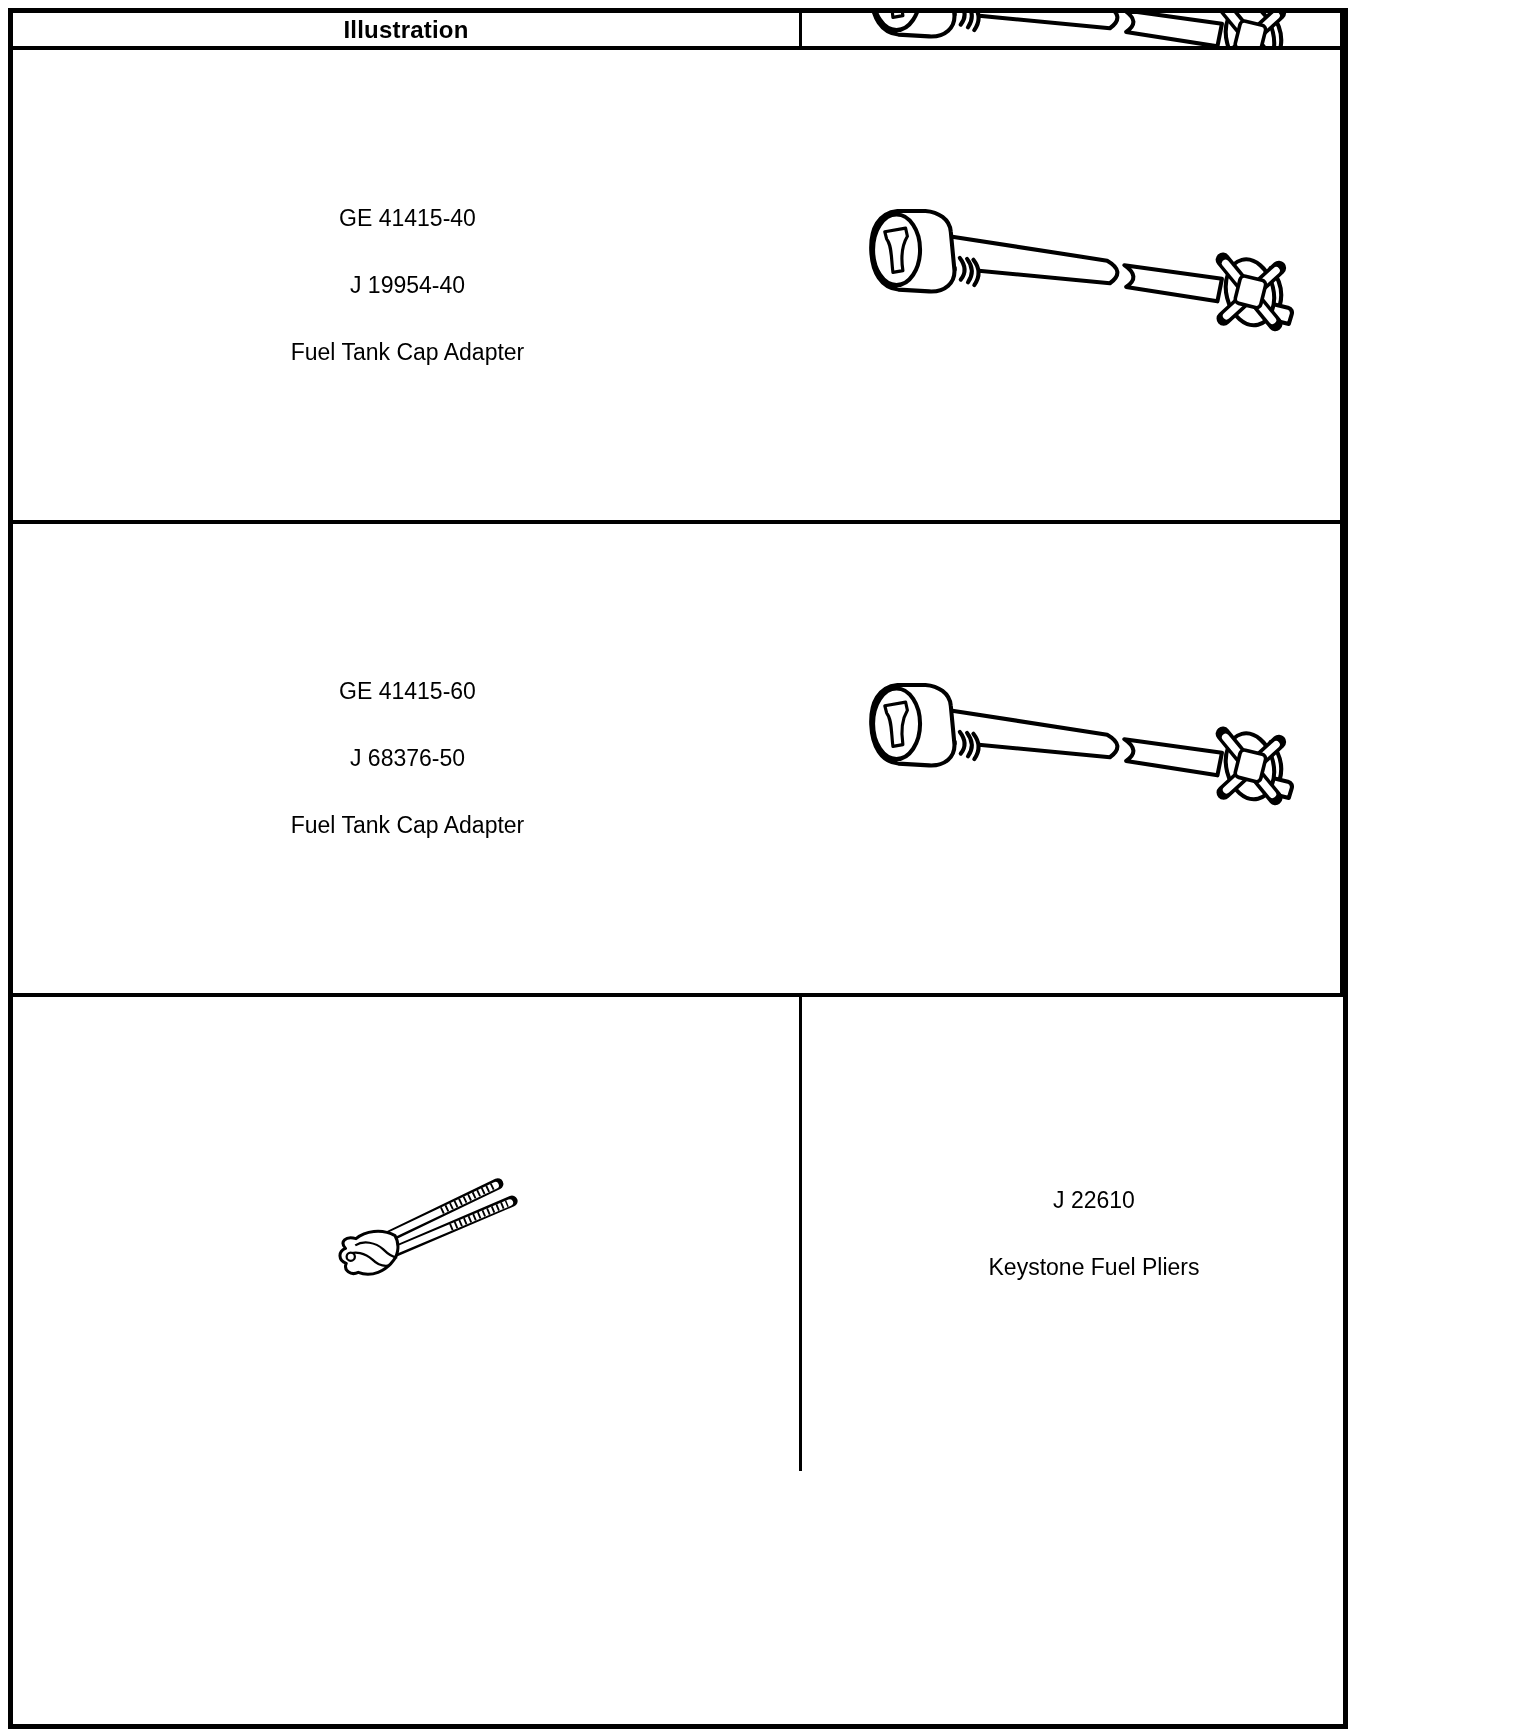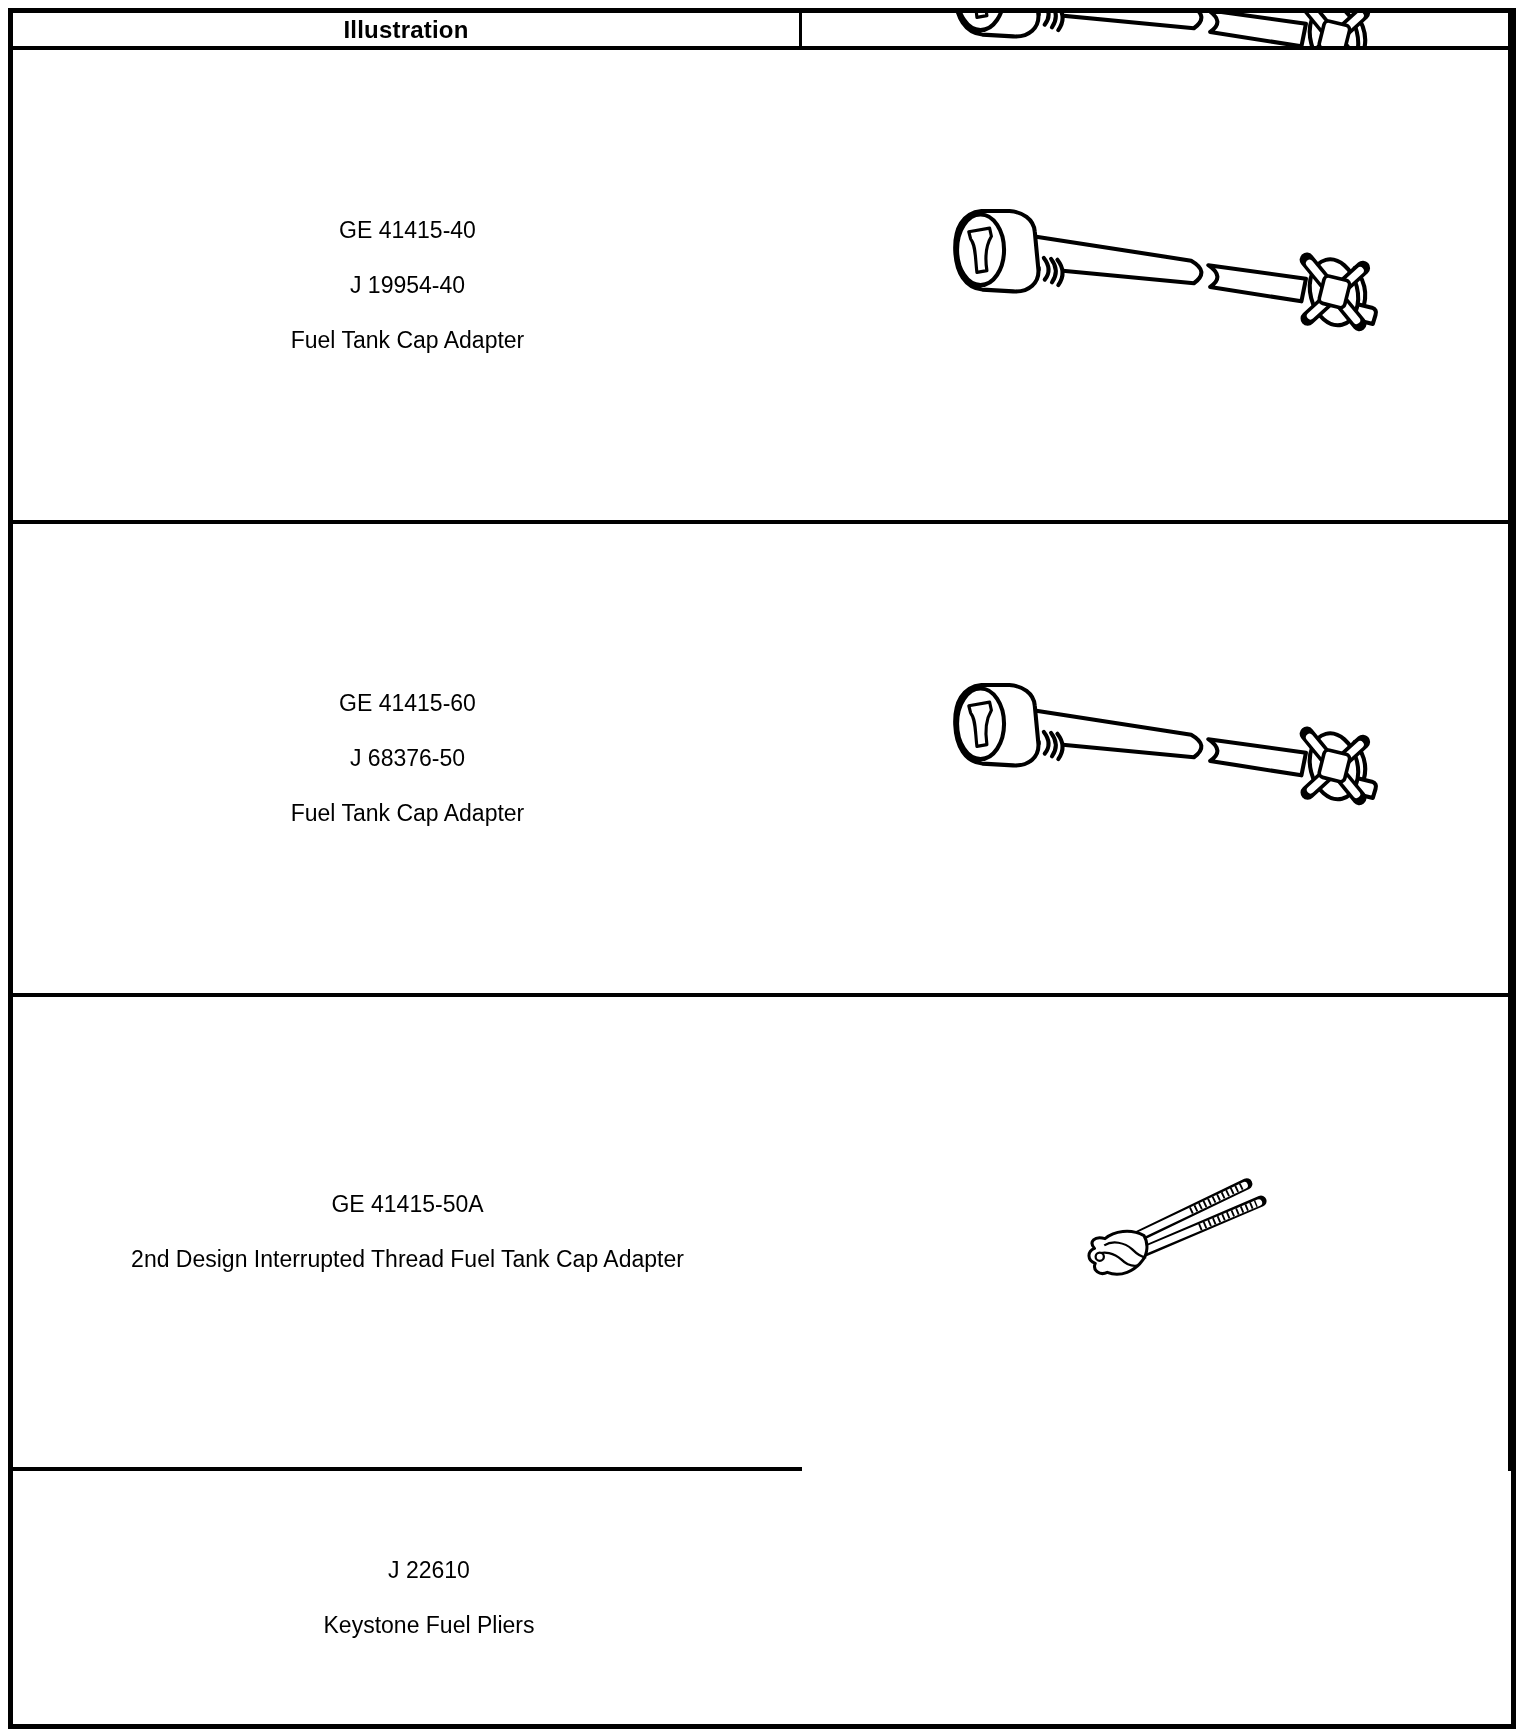--- a/index.html
+++ b/index.html
@@ -13,21 +13,21 @@
     width: 1520px;
     height: 1736px;
     background: #fff;
     position: relative;
     overflow: hidden;
   }
   .tool-table {
     position: absolute;
     left: 8px;
     top: 8px;
-    width: 1508px;
+    width: 1340px;
     height: 1721px;
     box-sizing: border-box;
     border: 5px solid #000;
     background: #fff;
     display: grid;
     grid-template-columns: 789px 1fr;
     grid-template-rows: 37px 474px 473px 474px 1fr;
   }
   .cell {
     box-sizing: border-box;
@@ -41,21 +41,21 @@
   }
   .cell.last-col { border-right: none; }
   .cell.last-row { border-bottom: none; padding-left: 43px; }
   .header-cell {
     font-size: 24px;
     font-weight: bold;
     letter-spacing: 0.2px;
   }
   .desc-cell {
     flex-direction: column;
-    gap: 28px;
+    gap: 40px;
     font-size: 23px;
     line-height: 27px;
     text-align: center;
   }
   .desc-line { display: block; white-space: nowrap; }
   .illu-cell svg { display: block; }
   .illu-shift { transform: translateY(-18px); }
   .hidden-defs {
     position: absolute;
     width: 0;
@@ -142,24 +142,20 @@
       <span class="desc-line">GE 41415-60</span>
       <span class="desc-line">J 68376-50</span>
       <span class="desc-line">Fuel Tank Cap Adapter</span>
     </div>
 
     <div class="cell illu-cell">
       <svg class="illu-shift" width="470" height="172" viewBox="0 0 520 190">
         <use href="#adapter"></use>
       </svg>
     </div>
-    <div class="cell desc-cell last-col">
-      <span class="desc-line">GE 41415-50A</span>
-      <span class="desc-line">2nd Design Interrupted Thread Fuel Tank Cap Adapter</span>
-    </div>
 
     <div class="cell illu-cell last-row">
       <svg class="illu-shift" width="240" height="139" viewBox="0 0 320 185">
         <use href="#pliers"></use>
       </svg>
     </div>
     <div class="cell desc-cell last-col last-row">
       <span class="desc-line">J 22610</span>
       <span class="desc-line">Keystone Fuel Pliers</span>
     </div>

